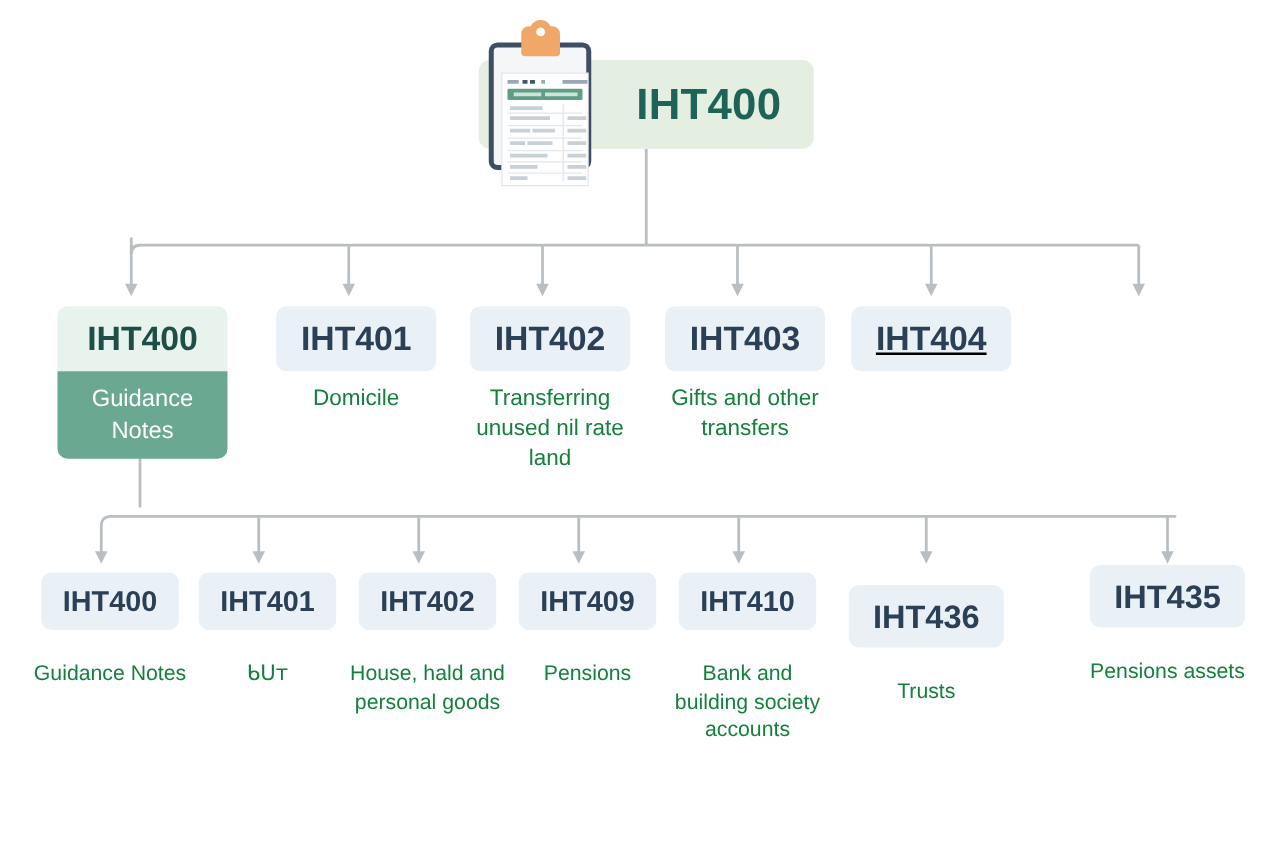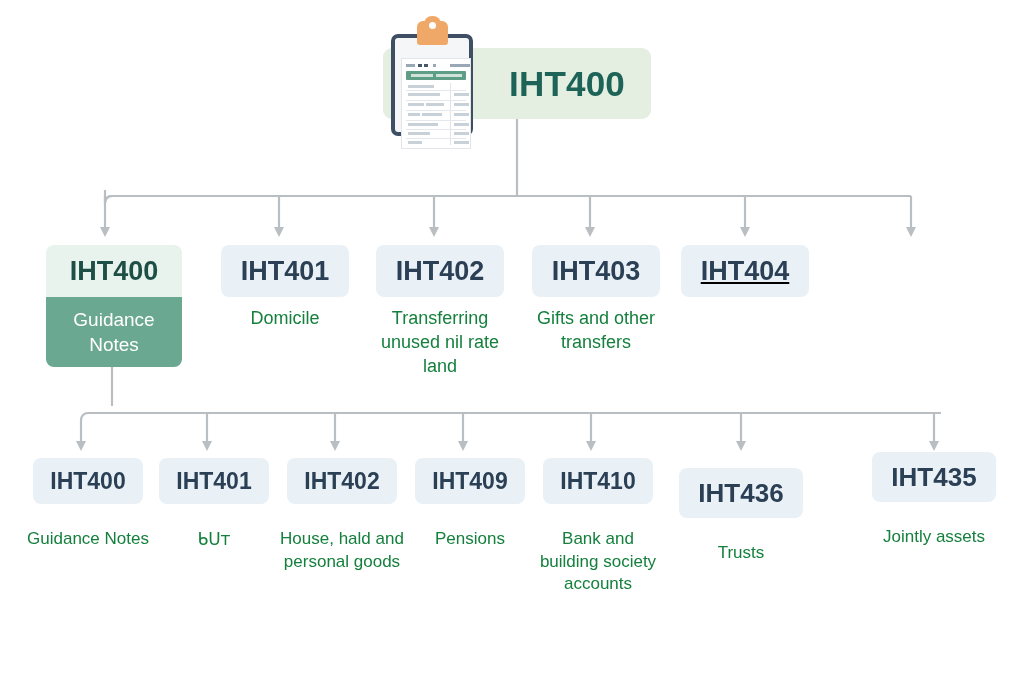--- a/index.html
+++ b/index.html
@@ -399,16 +399,16 @@
     <div class="caption">Bank and building society accounts</div>
   </div>
 
   <div class="node row2" style="left:679px;top:468px;justify-content:center;">
     <div class="chip big">IHT436</div>
     <div class="caption">Trusts</div>
   </div>
 
   <div class="node row2" style="left:872px;top:452px;">
     <div class="chip big">IHT435</div>
-    <div class="caption">Jointly assets</div>
+    <div class="caption">Pensions assets</div>
   </div>
 
 </div>
 
 </body></html>

